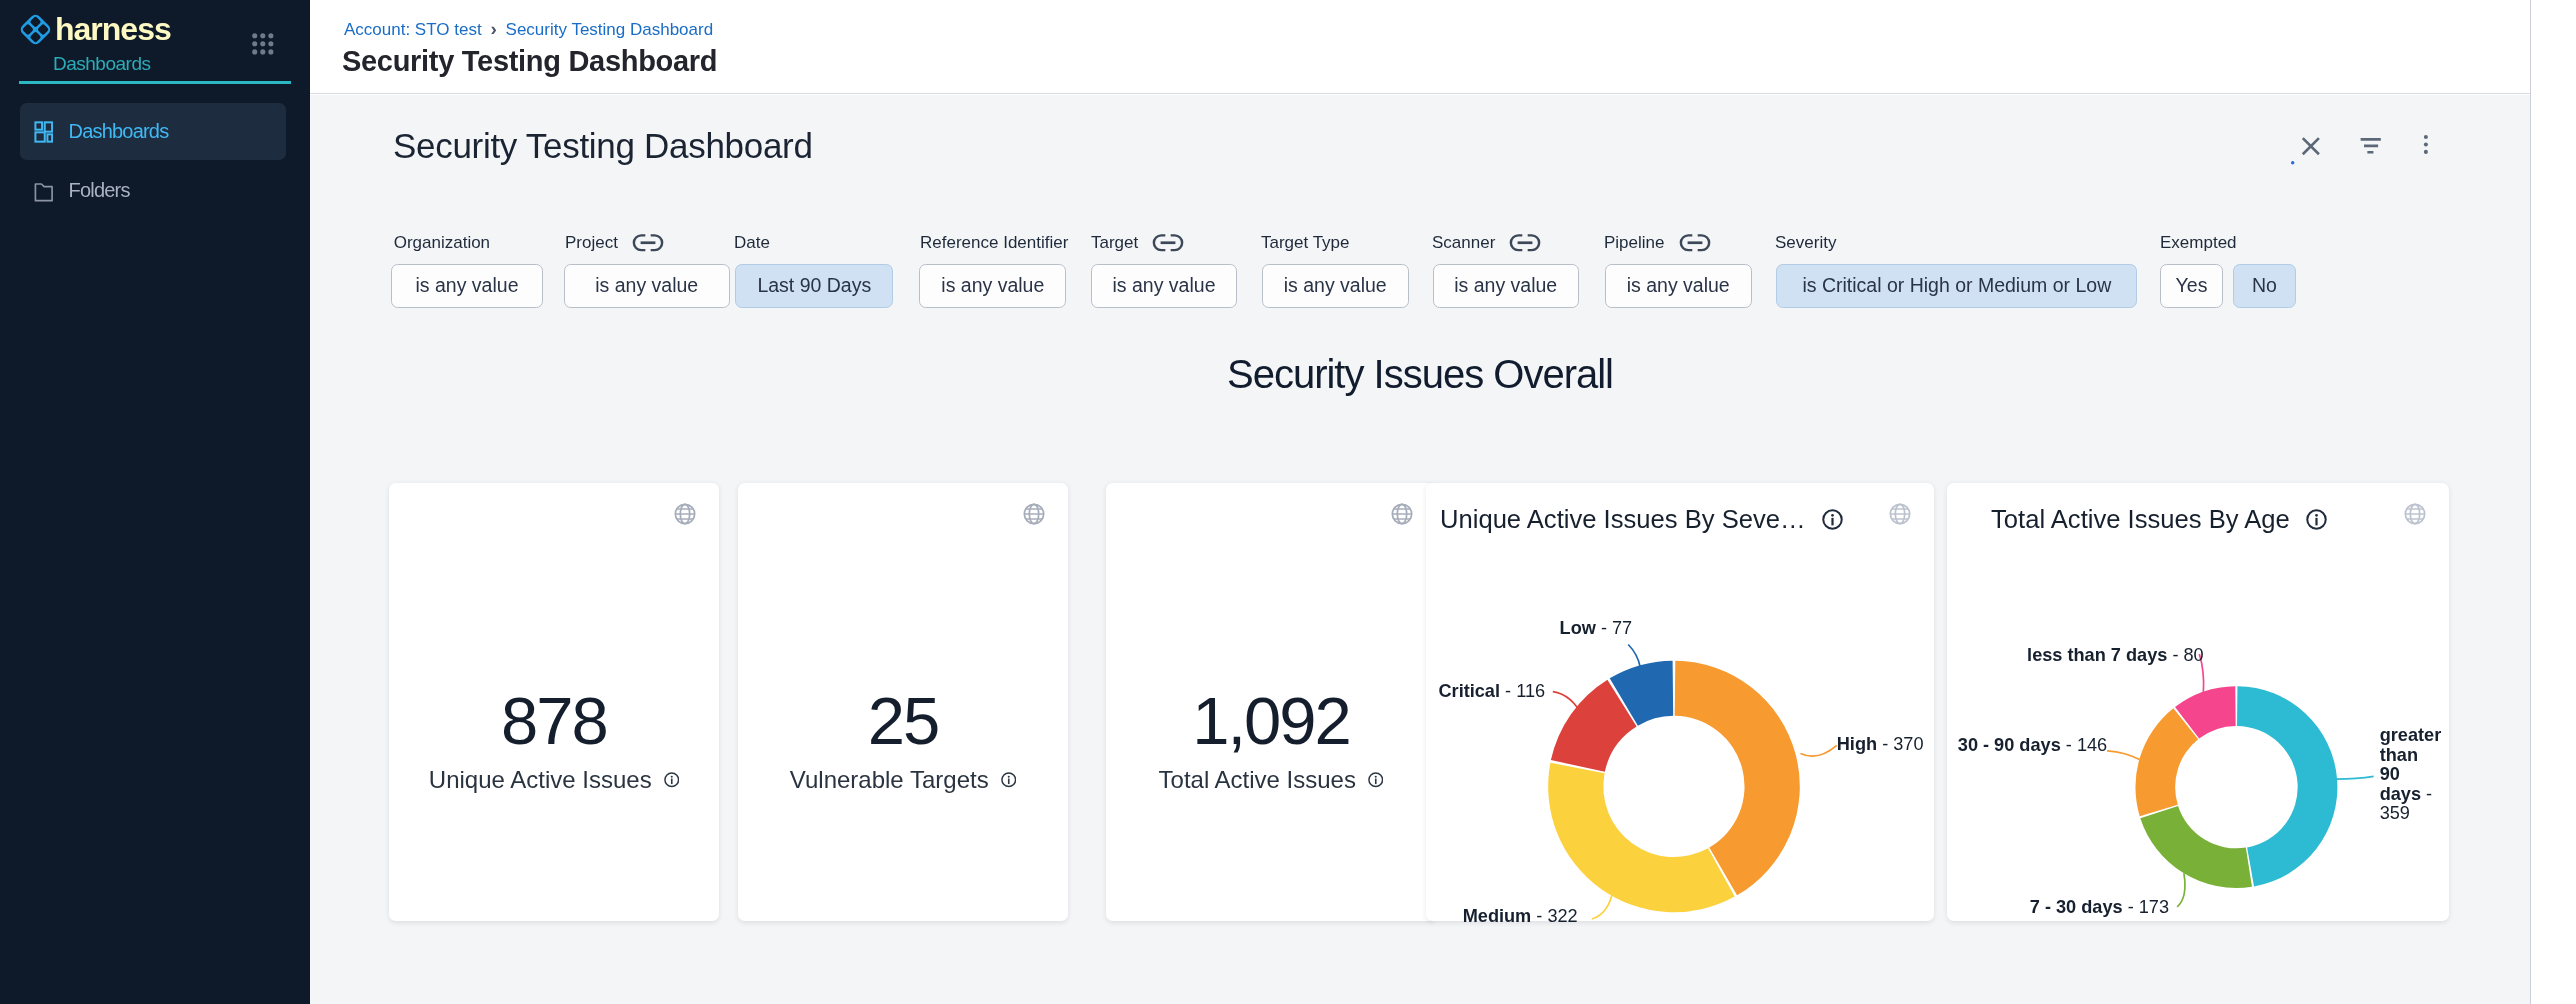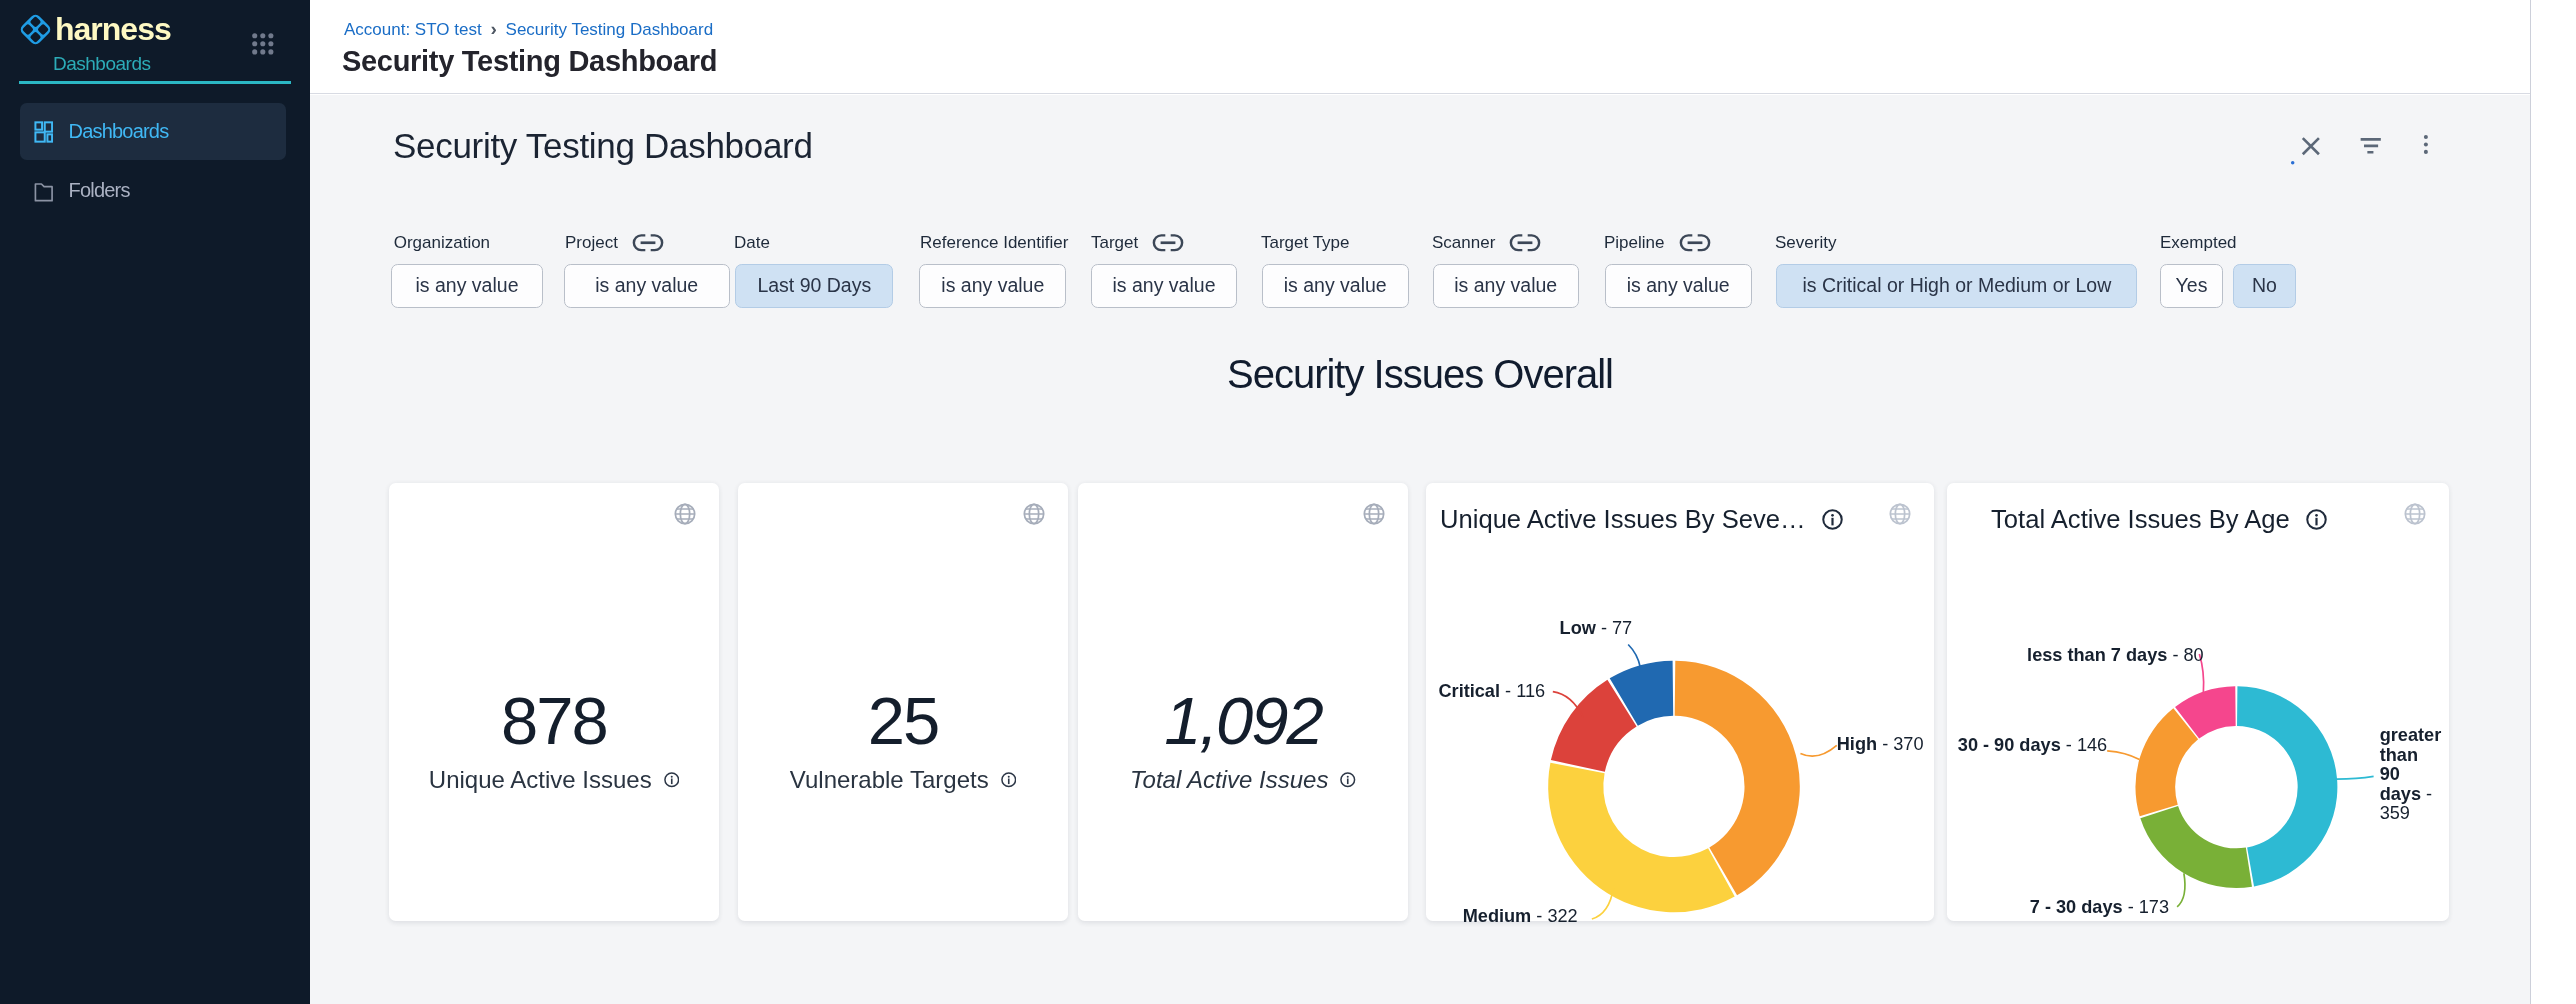--- a/index.html
+++ b/index.html
@@ -41,21 +41,21 @@
 .fyesno { display:flex; margin-top:8.8px; gap:10px; }
 .fyesno .yn { height:44px; width:63px; padding:0 !important; border:1.3px solid #b9bfc9; border-radius:6.7px; background:#fdfdfe; display:flex; align-items:center; justify-content:center; font-size:19.5px; color:#2a3447; padding:0 19px; }
 .fyesno .yn.hl { background:#cfe1f3; border-color:#b3cce6; }
 
 .section-title { position:absolute; left:0; top:229px; width:2220px; text-align:center; font-size:40px; color:#111c2e; letter-spacing:-1px;margin-top:28px; }
 
 
 .card { position:absolute; top:352px; height:438px; background:#fff; border-radius:6.7px; box-shadow:0 1.3px 5.4px rgba(30,40,60,0.10);margin-top:36px; }
 .card1 { left:79px; width:330px; }
 .card2 { left:428px; width:330px; }
-.card3 { left:768px; width:330px;font-style:italic; }
+.card3 { left:796px; width:330px; }
 .card4 { left:1116px; width:508px; }
 .card5 { left:1637px; width:502px;padding-left:25px; }
 .globe { position:absolute; top:19.5px; right:23px; width:22px; height:22px; }
 .bignum { position:absolute; top:199px; left:0; width:100%; text-align:center; font-size:67px; color:#141e2c; letter-spacing:-2px; }
 .biglabel { position:absolute; top:283px; left:0; width:100%; display:flex; align-items:center; justify-content:center; gap:12px; font-size:24px; color:#2a3441; }
 .ctitle { position:absolute; top:21.5px; left:14px; display:flex; align-items:center; gap:16px; font-size:25.6px; color:#16202e; }
 .card5 .ctitle { left:44px; }
 </style>
 </head>
 <body>

